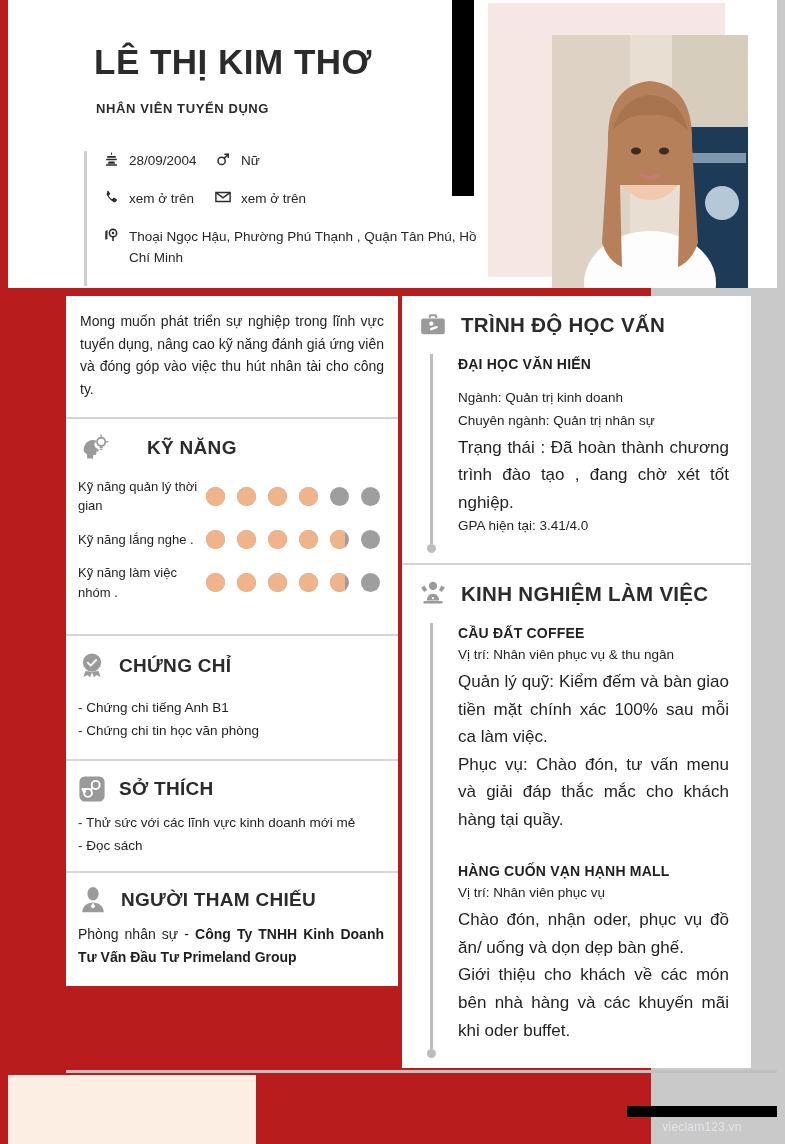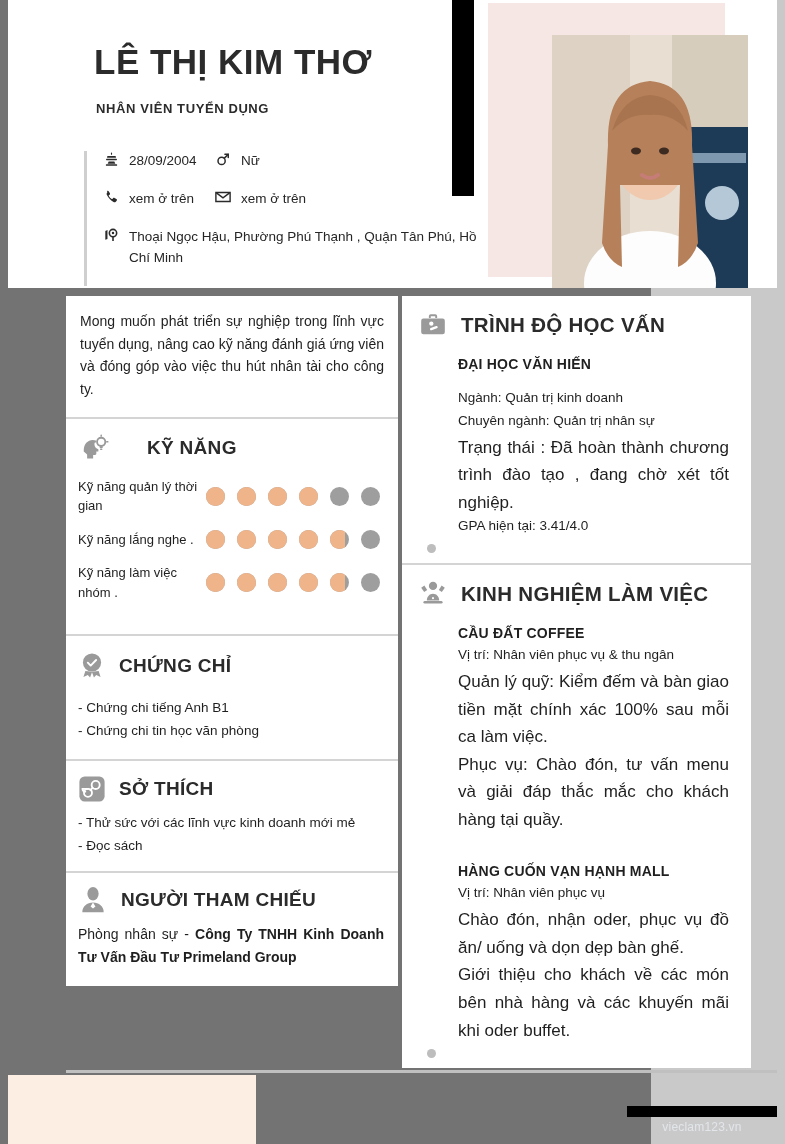--- a/index.html
+++ b/index.html
@@ -5,21 +5,21 @@
   * { box-sizing: border-box; margin: 0; padding: 0; }
   html, body {
     width: 785px; height: 1144px;
     font-family: "Liberation Sans", sans-serif;
     background: #c9c9c9;
     overflow: hidden;
   }
   #page {
     position: relative;
     width: 651px; height: 1144px;
-    background: #737373;
+    background: #b91c1c;
   }
 
   
   #header {
     position: absolute; left: 8px; top: 0;
     width: 769px; height: 288px;
     background: #ffffff;
   }
   .hdr-accent-bar {
     position: absolute; left: 444px; top: 0;
@@ -142,21 +142,21 @@
   .ref-card .sec-head { margin-bottom: 8px; }
   .ref-text {
     font-size: 14px; color: #1f1f1f;
     line-height: 1.62; text-align: justify;
   }
   .ref-text b { font-weight: bold; }
 
   
   .rsec { padding: 14px 16px 10px 16px; }
   .rsec .sec-head { margin-bottom: 6px; }
-  .tl-wrap { display: flex; align-items: flex-end; }
+  .tl-wrap { display: flex; }
   .tl {
     width: 26px; flex: none;
     display: flex; flex-direction: column; align-items: center;
     padding-top: 8px;
   }
   .tl-line { width: 3px; background: #bdbdbd; flex: 1 1 auto; }
   .tl-dot {
     width: 9px; height: 9px; border-radius: 50%;
     background: #bdbdbd; flex: none;
   }

